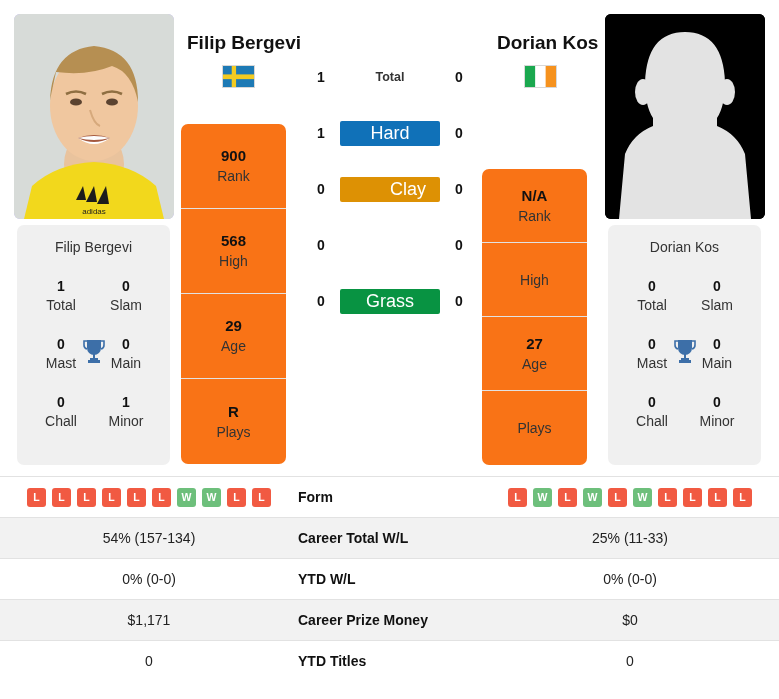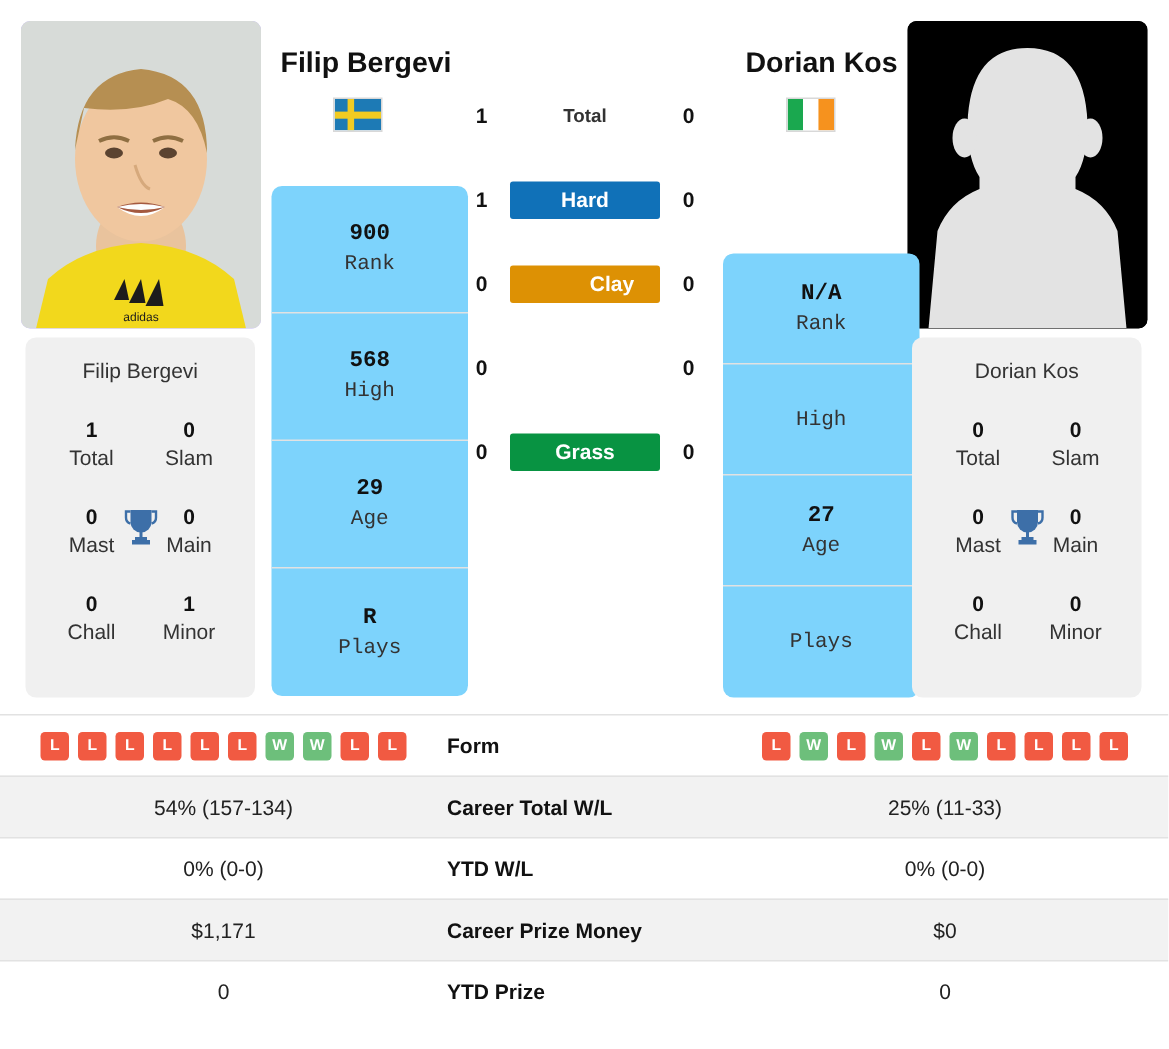--- a/index.html
+++ b/index.html
@@ -72,35 +72,34 @@
     text-align: center;
     font-size: 14px;
     font-weight: bold;
     color: #111;
   }
   .surf-badge {
     width: 100px;
     line-height: 25px;
     height: 25px;
     text-align: center;
-    font-size: 14px;
-    font-weight: bold;
+    font-size: 18px;
+    font-weight: normal;
     color: #ffffff;
     border-radius: 2px;
   }
   .surf-badge.plain { color: #333; font-size: 12.5px; background: transparent; font-weight: bold;}
 
   
   .stack {
     position: absolute;
-    width: 131px;
+    width: 105px;
     border-radius: 7px;
-    background: #7dd3fc;
+    background: #f97316;
     overflow: hidden;
-    font-family: Liberation Mono, monospace;
   }
   .stack.left  { left: 181px; top: 124px; }
   .stack.right { left: 482px; top: 169px; }
   .stack-cell {
     height: 74px;
     display: flex;
     flex-direction: column;
     align-items: center;
     justify-content: center;
     border-bottom: 1px solid #e2e2e2;
@@ -440,17 +439,17 @@
     </div>
 
     <div class="trow2 shade">
       <div class="side">$1,171</div>
       <div class="label">Career Prize Money</div>
       <div class="side">$0</div>
     </div>
 
     <div class="trow2">
       <div class="side">0</div>
-      <div class="label">YTD Prize</div>
+      <div class="label">YTD Titles</div>
       <div class="side">0</div>
     </div>
   </div>
 </div>
 
 </body></html>

